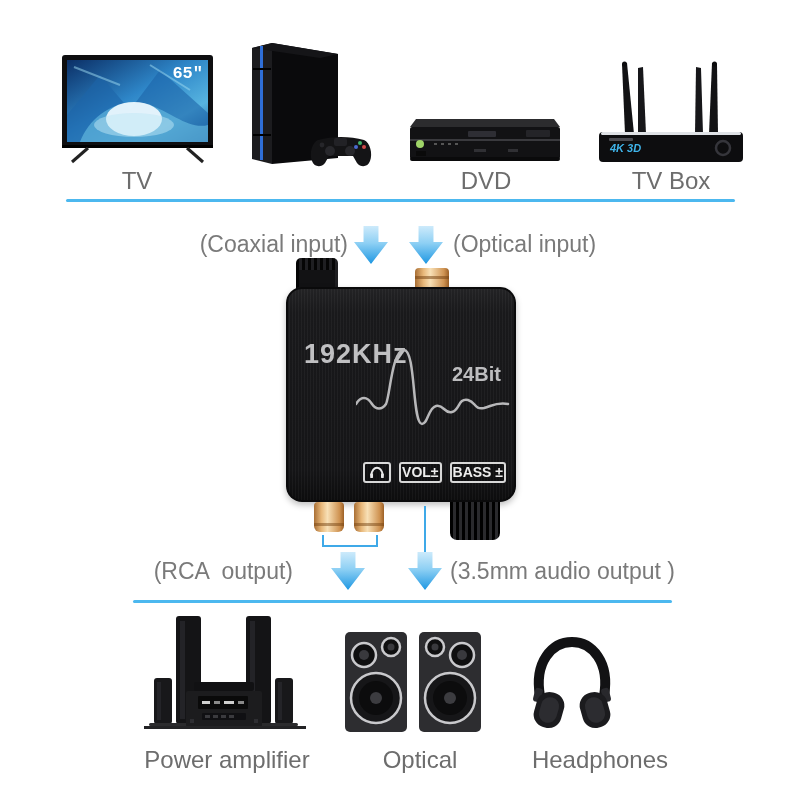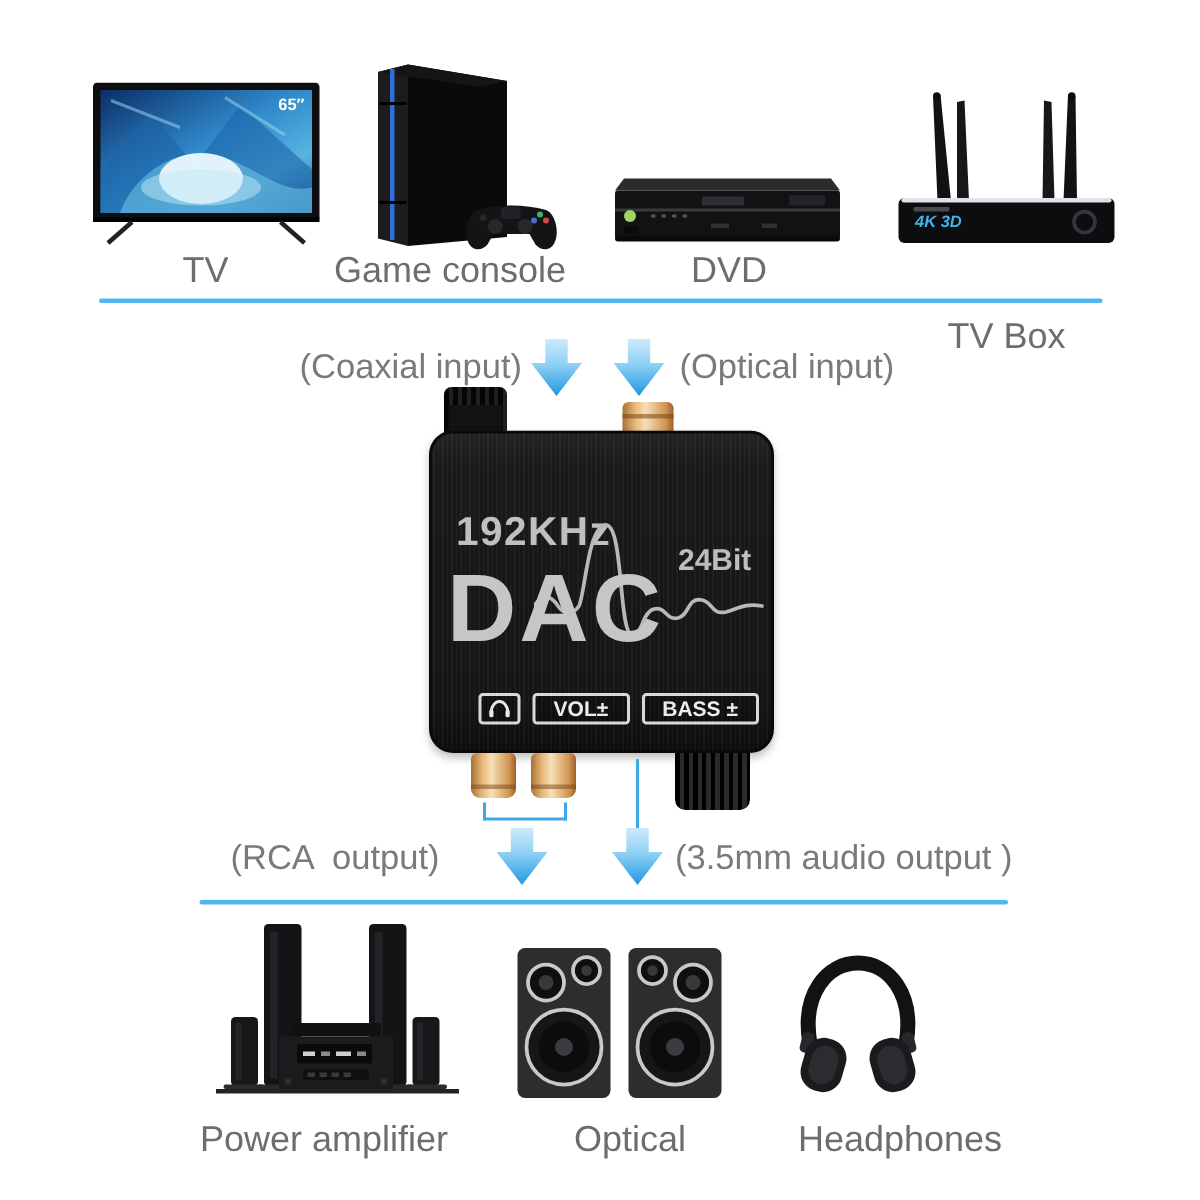--- a/index.html
+++ b/index.html
@@ -35,32 +35,32 @@
             background:linear-gradient(90deg,#a96f35 0%,#e8b87a 25%,#f8e0b6 45%,#cf9352 85%,#9c6026 100%);}
   .coax-conn:before{content:"";position:absolute;left:0;top:8px;width:34px;height:3px;
             background:rgba(120,70,20,0.55);}
   .dac-rate{position:absolute;left:18px;top:52px;font-size:27px;font-weight:bold;
             color:#c0c0c2;letter-spacing:1px;}
   .dac-bit{position:absolute;left:166px;top:76px;font-size:20px;font-weight:bold;color:#bdbdbf;}
   .dac-name{position:absolute;left:12px;top:86px;font-size:64px;line-height:64px;font-weight:bold;
             color:#c6c6c8;letter-spacing:2px;}
   .dac-feats{position:absolute;right:10px;top:175px;display:flex;gap:8px;align-items:center;}
   .feat-box{border:2px solid #d8d8d8;border-radius:3px;color:#ececec;font-size:14px;
-            font-weight:bold;line-height:17px;padding:0 12px;white-space:pre;background:rgba(0,0,0,0.2);}
+            font-weight:bold;line-height:17px;padding:0 1px;white-space:pre;background:rgba(0,0,0,0.2);}
   .feat-icon-box{border:2px solid #d8d8d8;border-radius:3px;width:24px;height:17px;
             display:flex;align-items:center;justify-content:center;background:rgba(0,0,0,0.2);}
   .rca-jack{position:absolute;top:246px;width:30px;height:30px;border-radius:4px 4px 6px 6px;
             background:linear-gradient(90deg,#a96f35 0%,#e8b87a 25%,#f8e0b6 45%,#cf9352 85%,#9c6026 100%);}
   .rca-jack:before{content:"";position:absolute;left:0;bottom:6px;width:30px;height:3px;
             background:rgba(120,70,20,0.5);}
   .knob{position:absolute;left:164px;top:246px;width:50px;height:38px;border-radius:0 0 7px 7px;
             background:repeating-linear-gradient(90deg,#000 0 3px,#2a2a2d 3px 6px);}
   .tvbox-badge{position:absolute;font-size:11px;font-weight:bold;font-style:italic;
             color:#3fb4ea;white-space:pre;}
-  .tv-badge{position:absolute;font-size:11px;font-weight:bold;color:#ffffff;}
+  .tv-badge{position:absolute;font-size:17px;font-weight:bold;color:#ffffff;font-family:Liberation Mono, monospace;}
 </style>
 </head>
 <body>
 
 <div class="stage">
 
   <div class="abs" style="left:60px;top:55px;width:155px;height:118px;">
     <svg width="155" height="118" viewBox="0 0 155 118">
       <defs>
         <linearGradient id="scr" x1="0" y1="0" x2="1" y2="1">
@@ -134,41 +134,39 @@
         <circle cx="118.5" cy="6" r="2.5" fill="#0c0c0e"></circle>
       <rect x="3" y="74" width="144" height="30" rx="4" fill="#0d0d0f"></rect>
       <rect x="5" y="74" width="140" height="3" rx="1.5" fill="#dfe2e6"></rect>
       <rect x="13" y="80" width="24" height="3" rx="1" fill="#4a4a50"></rect>
       <circle cx="127" cy="90" r="7" fill="none" stroke="#35353b" stroke-width="2.5"></circle>
     </svg>
     <span class="tvbox-badge" style="left:14px;top:84px;">4K 3D</span>
   </div>
 
   <div class="dev-label" style="left:137px;top:167px;text-align:right;">TV</div>
-  <div class="dev-label" style="left:300px;top:167px;">Game console</div>
   <div class="dev-label" style="left:486px;top:167px;">DVD</div>
-  <div class="dev-label" style="left:671px;top:167px;margin-top:44px;">TV Box</div>
+  <div class="dev-label" style="left:671px;top:167px;">TV Box</div>
 
   <div class="sep" style="left:66px;top:199px;width:669px;"></div>
 
   <div class="io-label right" style="left:128px;top:230px;width:220px;">(Coaxial input)</div>
   <div class="arrow" style="left:354px;top:226px;"></div>
   <div class="arrow" style="left:409px;top:226px;"></div>
   <div class="io-label" style="left:453px;top:230px;">(Optical input)</div>
 
   <div class="dac">
     <div class="opt-conn"></div>
     <div class="coax-conn"></div>
     <div class="dac-body">
       <span class="dac-rate">192KHz</span>
       <svg class="abs" style="left:70px;top:55px;" width="155" height="90" viewBox="0 0 155 90">
         <path d="M0,62 C5,54 11,54 16,62 C20,68 26,68 30,62 C34,54 36,8 48,8 C60,8 56,82 66,82 C72,82 72,66 80,64 C88,62 88,72 96,70 C104,68 102,56 112,58 C120,60 118,68 128,66 C136,64 140,60 152,62" fill="none" stroke="#b8b8ba" stroke-width="2.5" stroke-linecap="round"></path>
       </svg>
       <span class="dac-bit">24Bit</span>
-      <span class="dac-name">DAC</span>
       <div class="dac-feats">
         <span class="feat-icon-box">
           <svg width="16" height="13" viewBox="0 0 20 16">
             <path d="M3,12 C3,5 7,2 10,2 C13,2 17,5 17,12" fill="none" stroke="#e8e8e8" stroke-width="2.4"></path>
             <rect x="1.5" y="9" width="3.5" height="6" rx="1.2" fill="#e8e8e8"></rect>
             <rect x="15" y="9" width="3.5" height="6" rx="1.2" fill="#e8e8e8"></rect>
           </svg>
         </span>
         <span class="feat-box">VOL±</span>
         <span class="feat-box">BASS ±</span>
@@ -257,17 +255,17 @@
         <rect x="13" y="60" width="28" height="36" rx="13" fill="#1b1b1e"></rect>
         <rect x="18" y="65" width="18" height="26" rx="9" fill="#2c2c30"></rect>
       </g>
       <g transform="rotate(-16 73 78)">
         <rect x="59" y="60" width="28" height="36" rx="13" fill="#1b1b1e"></rect>
         <rect x="64" y="65" width="18" height="26" rx="9" fill="#2c2c30"></rect>
       </g>
     </svg>
   </div>
 
-  <div class="dev-label" style="left:216px;top:746px;">Power amplifier</div>
+  <div class="dev-label" style="left:227px;top:746px;">Power amplifier</div>
   <div class="dev-label" style="left:420px;top:746px;">Optical</div>
   <div class="dev-label" style="left:580px;top:746px;margin-left:20px;">Headphones</div>
 
 </div>
 
 </body></html>

